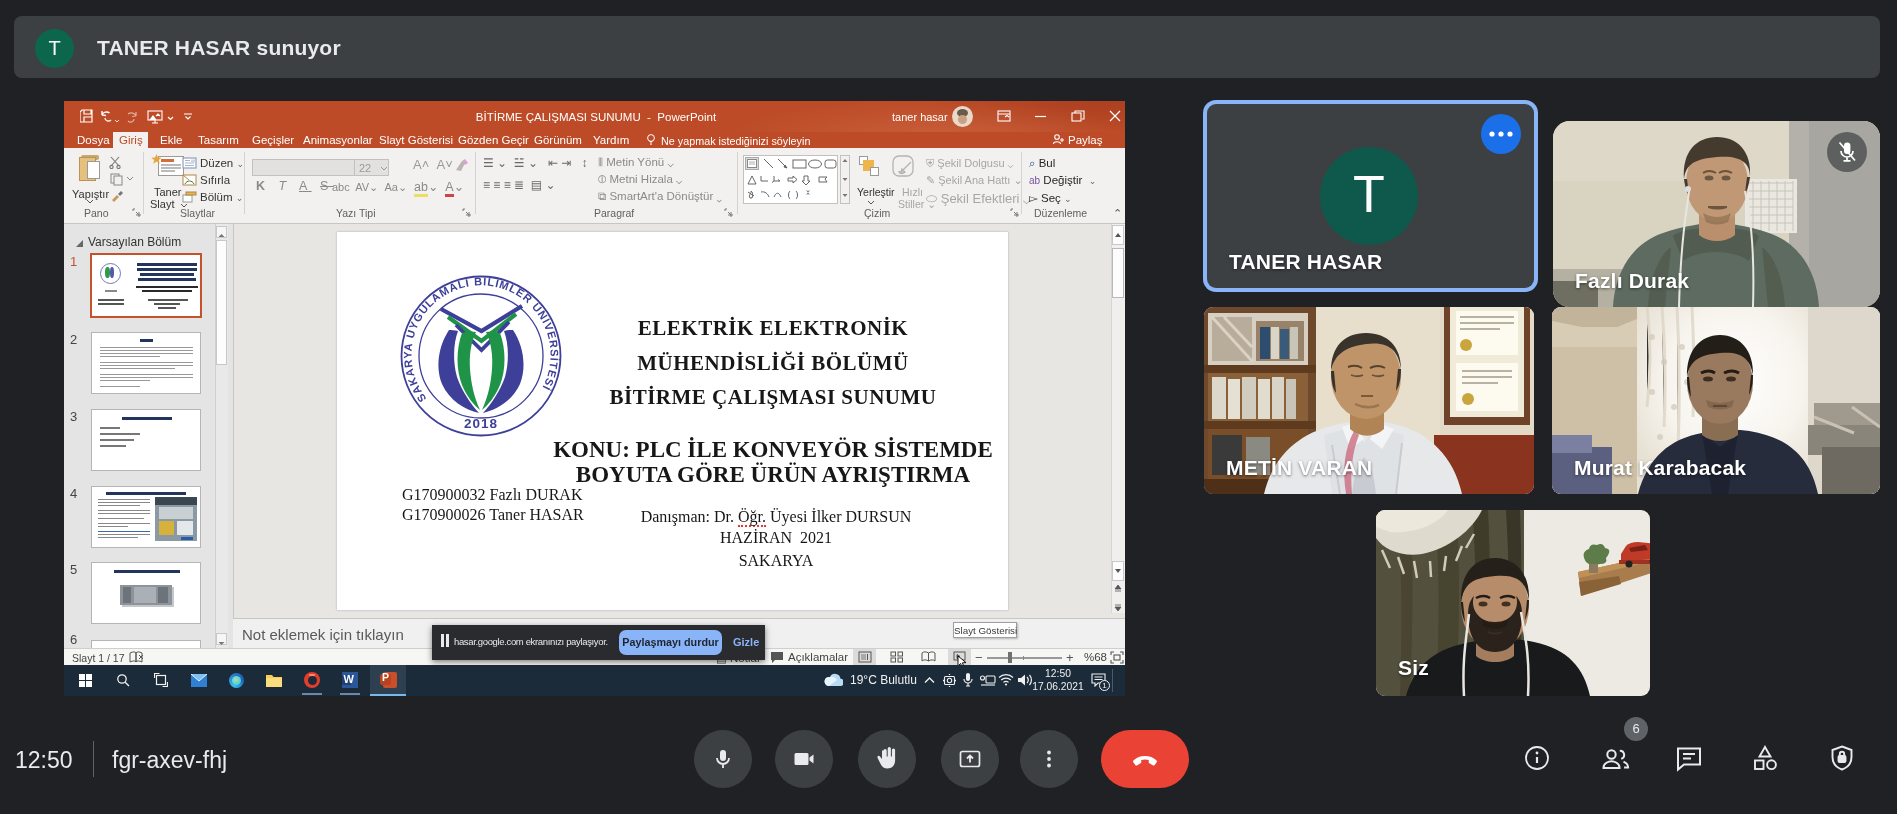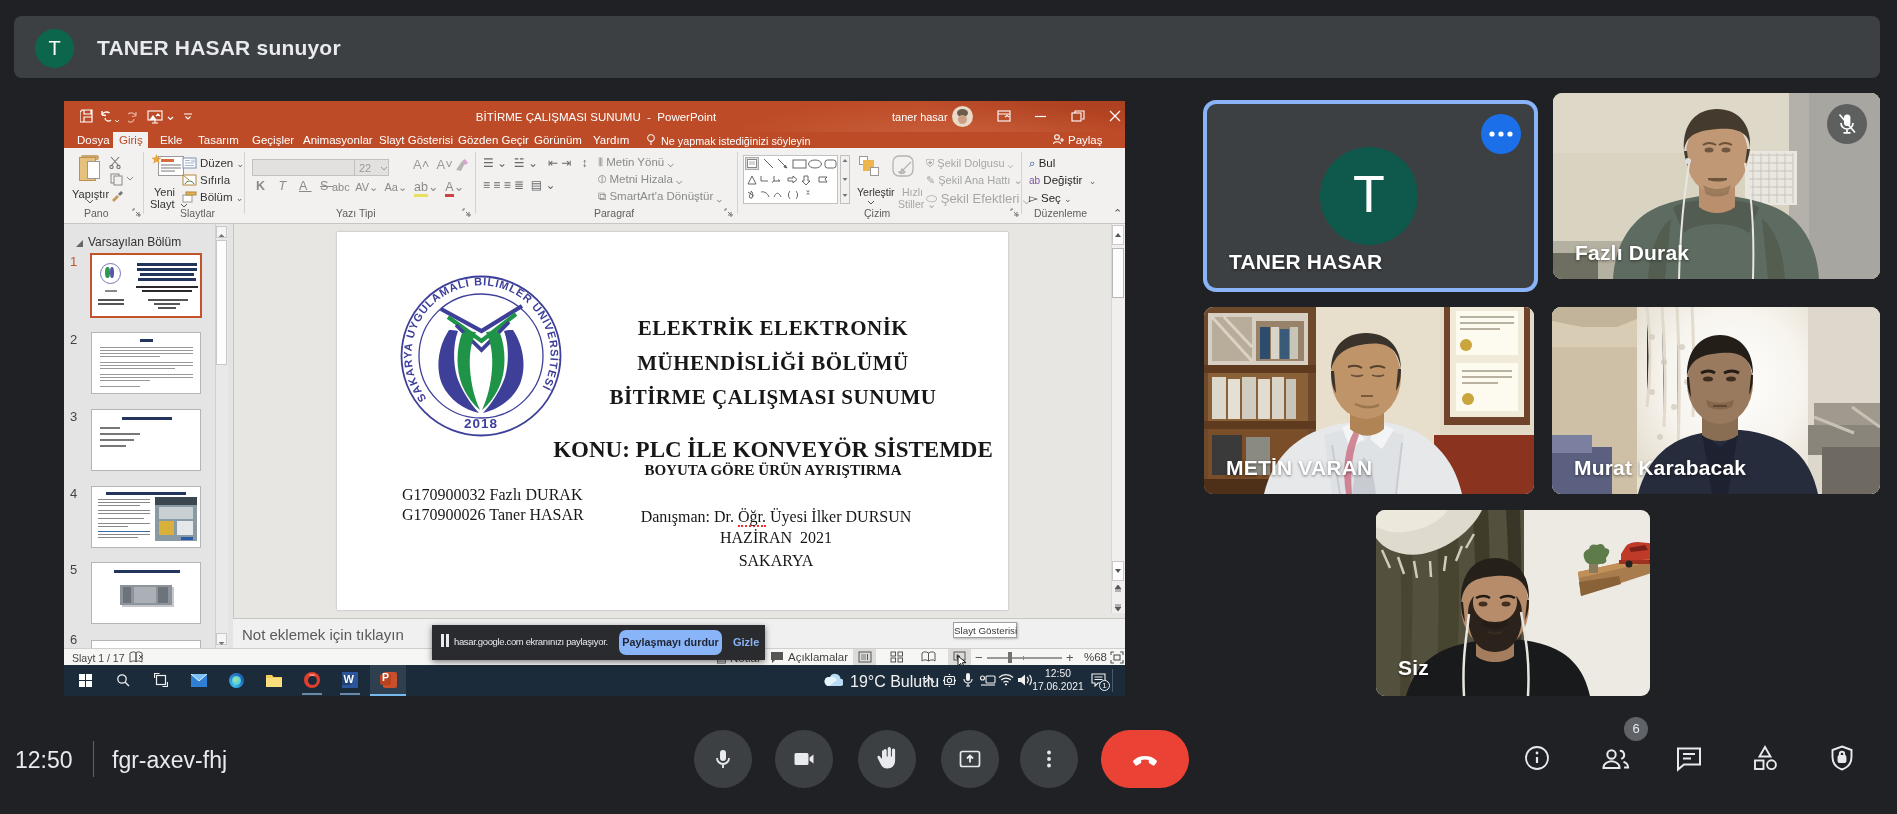--- a/index.html
+++ b/index.html
@@ -28,21 +28,21 @@
   #notes { left:169px; top:517px; width:892px; height:30px; background:#f0f0f0; border-top:1px solid #c8c6c4; }
   #statusbar { left:0; top:547px; width:1061px; height:17px; background:#f6f6f5; border-top:1px solid #d0cece; }
   #taskbar { left:0; top:564px; width:1061px; height:31px; background:#1c2b3a; }
 
   
   .tile { position:absolute; border-radius:9px; overflow:hidden; background:#3c4043; }
   .nm { position:absolute; left:22px; bottom:14px; color:#fff; font-size:21px; font-weight:bold;
         text-shadow:0 1px 3px rgba(0,0,0,.5); letter-spacing:.2px; }
   #t1o { left:1203px; top:100px; width:335px; height:192px; border-radius:13px; background:#8ab4f8; }
   #t1 { left:1207px; top:104px; width:327px; height:184px; border-radius:9px; background:#3c4043; }
-  #t2 { left:1553px; top:93px; width:327px; height:186px; }
+  #t2 { left:1553px; top:121px; width:327px; height:186px;border-radius:17px; }
   #t3 { left:1204px; top:307px; width:330px; height:187px; }
   #t4 { left:1552px; top:307px; width:328px; height:187px; }
   #t5 { left:1376px; top:510px; width:274px; height:186px; }
 
   
   .cbtn { position:absolute; width:58px; height:58px; border-radius:50%; background:#3c4043; top:730px; }
   .cbtn svg { position:absolute; left:50%; top:50%; transform:translate(-50%,-50%); }
   .ricon { position:absolute; top:744px; }
 </style>
 </head>
@@ -155,21 +155,21 @@
       <div class="abs" style="left:88px;top:8px;width:32px;height:26px;">
         <div class="abs" style="left:6px;top:0;width:26px;height:20px;background:#fff;border:1px solid #9a9a9a;"></div>
         <div class="abs" style="left:9px;top:3px;width:13px;height:3px;background:#d86b3c;"></div>
         <div class="abs" style="left:9px;top:8px;width:20px;height:1.5px;background:#bbb;"></div>
         <div class="abs" style="left:9px;top:11px;width:20px;height:1.5px;background:#bbb;"></div>
         <div class="abs" style="left:9px;top:14px;width:14px;height:1.5px;background:#bbb;"></div>
         <svg class="abs" style="left:-1px;top:-2px;" width="11" height="11" viewBox="0 0 14 14">
             <path d="M7 0 l1.8 4.4 4.8.3-3.7 3 1.2 4.6-4.1-2.6-4.1 2.6 1.2-4.6-3.7-3 4.8-.3z" fill="#e8a33d"></path>
           </svg>
       </div>
-      <div class="abs" style="left:90px;top:38px;color:#333;font-size:11px;">Yeni</div>
+      <div class="abs" style="left:90px;top:38px;color:#333;font-size:11px;">Taner</div>
       <div class="abs" style="left:86px;top:50px;color:#333;font-size:11px;">Slayt</div>
       <svg class="abs" style="left:116px;top:55px;" width="8" height="5" viewBox="0 0 8 5">
           <path d="M1 1 l3 3 3-3" fill="none" stroke="#555"></path>
         </svg>
       <svg class="abs" style="left:118px;top:9px;" width="15" height="12" viewBox="0 0 15 12" fill="none" stroke="#8898b5" stroke-width="1.1">
           <rect x="1" y="1" width="13" height="10" fill="#fff"></rect>
           <path d="M3 3.5 h5 M3 6 h9 M3 8.5 h9" stroke="#a9b6cc"></path>
           <rect x="9" y="2.5" width="4" height="3" fill="#cdd6e4" stroke="none"></rect>
         </svg>
       <div class="abs" style="left:136px;top:9px;color:#333;font-size:11.5px;">Düzen <span style="color:#666;font-size:9px;">⌄</span></div>
@@ -395,21 +395,21 @@
           <path d="M51 57 C41 72 37 93 44 111 C51 127 67 137 81 140 C72 130 64 118 59 104 C55 90 55 71 60 58 C57 57 53 57 51 57 Z" fill="#3d3f99"></path>
           <path d="M115 57 C125 72 129 93 122 111 C115 127 99 137 85 140 C94 130 102 118 107 104 C111 90 111 71 106 58 C109 57 113 57 115 57 Z" fill="#3d3f99"></path>
           <path d="M64 60 C58 76 58 97 64 112 C69 124 76 132 82 137 C76 124 73 110 72 96 C71 82 73 69 78 59 C73 58 68 58.5 64 60 Z" fill="#1f9347"></path>
           <path d="M102 60 C108 76 108 97 102 112 C97 124 90 132 84 137 C90 124 93 110 94 96 C95 82 93 69 88 59 C93 58 98 58.5 102 60 Z" fill="#1f9347"></path>
         </svg>
 
         <div class="abs" style="left:200px;top:84px;width:472px;text-align:center;font-family:'Liberation Serif',serif;font-weight:bold;color:#171717;font-size:21px;letter-spacing:.5px;">ELEKTRİK ELEKTRONİK</div>
         <div class="abs" style="left:200px;top:119px;width:472px;text-align:center;font-family:'Liberation Serif',serif;font-weight:bold;color:#171717;font-size:21px;letter-spacing:.5px;">MÜHENDİSLİĞİ BÖLÜMÜ</div>
         <div class="abs" style="left:200px;top:153px;width:472px;text-align:center;font-family:'Liberation Serif',serif;font-weight:bold;color:#171717;font-size:21px;letter-spacing:.5px;">BİTİRME ÇALIŞMASI SUNUMU</div>
         <div class="abs" style="left:200px;top:205px;width:472px;text-align:center;font-family:'Liberation Serif',serif;font-weight:bold;color:#171717;font-size:23px;">KONU: PLC İLE KONVEYÖR SİSTEMDE</div>
-        <div class="abs" style="left:200px;top:230px;width:472px;text-align:center;font-family:'Liberation Serif',serif;font-weight:bold;color:#171717;font-size:15px;">BOYUTA GÖRE ÜRÜN AYRIŞTIRMA</div>
+        <div class="abs" style="left:200px;top:230px;width:472px;text-align:center;font-family:'Liberation Serif',serif;font-weight:bold;color:#171717;font-size:23px;">BOYUTA GÖRE ÜRÜN AYRIŞTIRMA</div>
         <div class="abs" style="left:65px;top:254px;font-family:'Liberation Serif',serif;color:#171717;font-size:16px;">G170900032 Fazlı DURAK</div>
         <div class="abs" style="left:65px;top:274px;font-family:'Liberation Serif',serif;color:#171717;font-size:16px;">G170900026 Taner HASAR</div>
         <div class="abs" style="left:200px;top:276px;width:478px;text-align:center;font-family:'Liberation Serif',serif;color:#171717;font-size:16px;">Danışman: Dr. <span style="border-bottom:2px dotted #e33;">Öğr.</span> Üyesi İlker DURSUN</div>
         <div class="abs" style="left:200px;top:297px;width:478px;text-align:center;font-family:'Liberation Serif',serif;color:#171717;font-size:16px;">HAZİRAN&nbsp; 2021</div>
         <div class="abs" style="left:200px;top:320px;width:478px;text-align:center;font-family:'Liberation Serif',serif;color:#171717;font-size:16px;">SAKARYA</div>
       </div>
 
       <div class="abs" style="left:877px;top:0;width:14px;height:389px;background:#f0efee;border-left:1px solid #d8d6d4;"></div>
       <div class="abs" style="left:878px;top:1px;width:12px;height:20px;background:#fdfdfd;border:1px solid #c8c8c8;"><svg width="10" height="18" viewBox="0 0 10 18">
             <path d="M2 11 l3-4 3 4z" fill="#555"></path>
@@ -515,21 +515,21 @@
       <div class="abs" style="left:316px;top:7px;width:17px;height:17px;">
         <div class="abs" style="left:3px;top:0;width:14px;height:16px;background:#c94f2a;border-radius:2px;"></div>
         <div class="abs" style="left:0;top:2px;width:11px;height:11px;background:#b7421f;border-radius:2px;"></div>
         <span class="abs" style="left:2px;top:-1px;color:#fff;font-size:10.5px;font-weight:bold;">P</span>
       </div>
 
       <svg class="abs" style="left:760px;top:8px;" width="19" height="14" viewBox="0 0 19 14">
           <path d="M5 13 a4.5 4.5 0 1 1 1-8.9 a5.5 5.5 0 0 1 10.5 1.6 a3.6 3.6 0 0 1-.6 7.2z" fill="#b8dcf4"></path>
           <path d="M5 13 a4.5 4.5 0 1 1 1-8.9 a5.5 5.5 0 0 1 7 3" fill="#e8f4fc"></path>
         </svg>
-      <span class="abs" style="left:786px;top:8px;color:#f0f0f0;font-size:16px;">19°C Bulutlu</span>
+      <span class="abs" style="left:786px;top:8px;color:#f0f0f0;font-size:12px;">19°C Bulutlu</span>
       <svg class="abs" style="left:860px;top:11px;" width="11" height="8" viewBox="0 0 11 8" fill="none" stroke="#f0f0f0" stroke-width="1.4">
           <path d="M1 6.5 L5.5 2 L10 6.5"></path>
         </svg>
       <svg class="abs" style="left:878px;top:8px;" width="15" height="15" viewBox="0 0 15 15" fill="none" stroke="#f0f0f0" stroke-width="1.1">
           <rect x="2.5" y="3.5" width="10" height="8" rx="1"></rect>
           <circle cx="7.5" cy="7.5" r="2.2"></circle>
           <path d="M1 7.5 h1 M13 7.5 h1 M7.5 1 v1 M7.5 13 v1" stroke-width="1.3"></path>
         </svg>
       <svg class="abs" style="left:898px;top:7px;" width="12" height="16" viewBox="0 0 12 16" fill="#f0f0f0">
           <rect x="4" y="1" width="4" height="8" rx="2"></rect>

